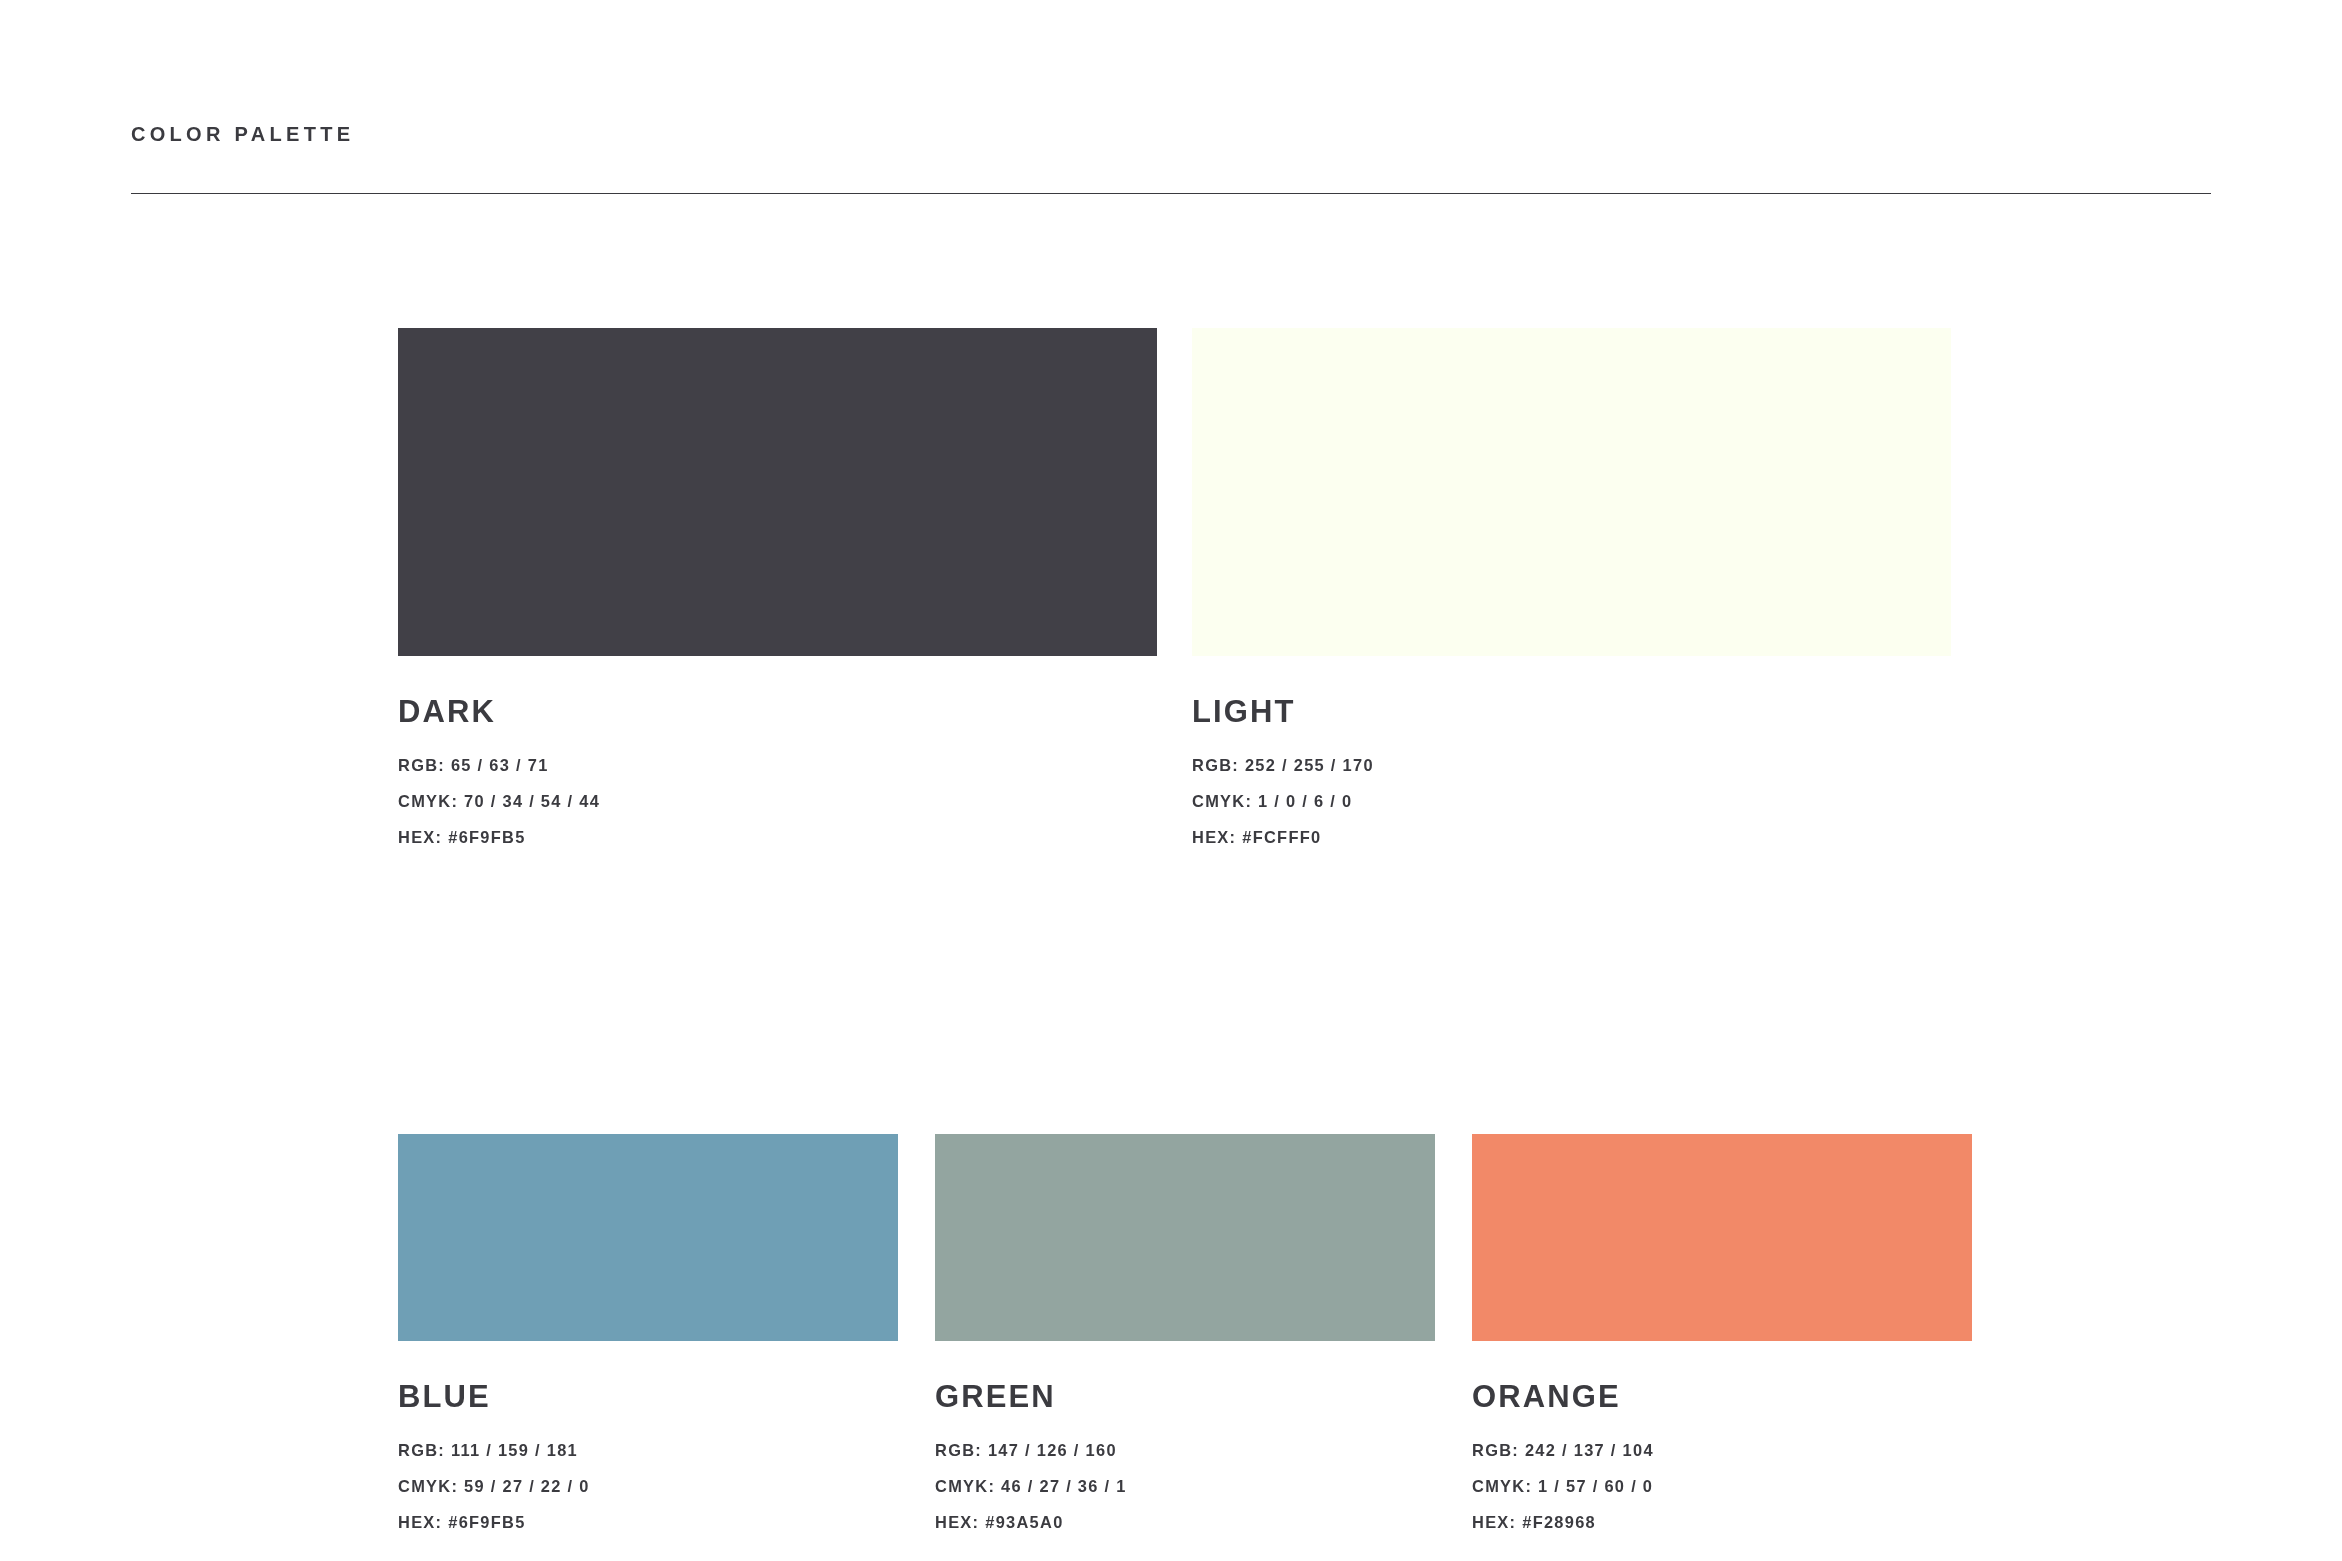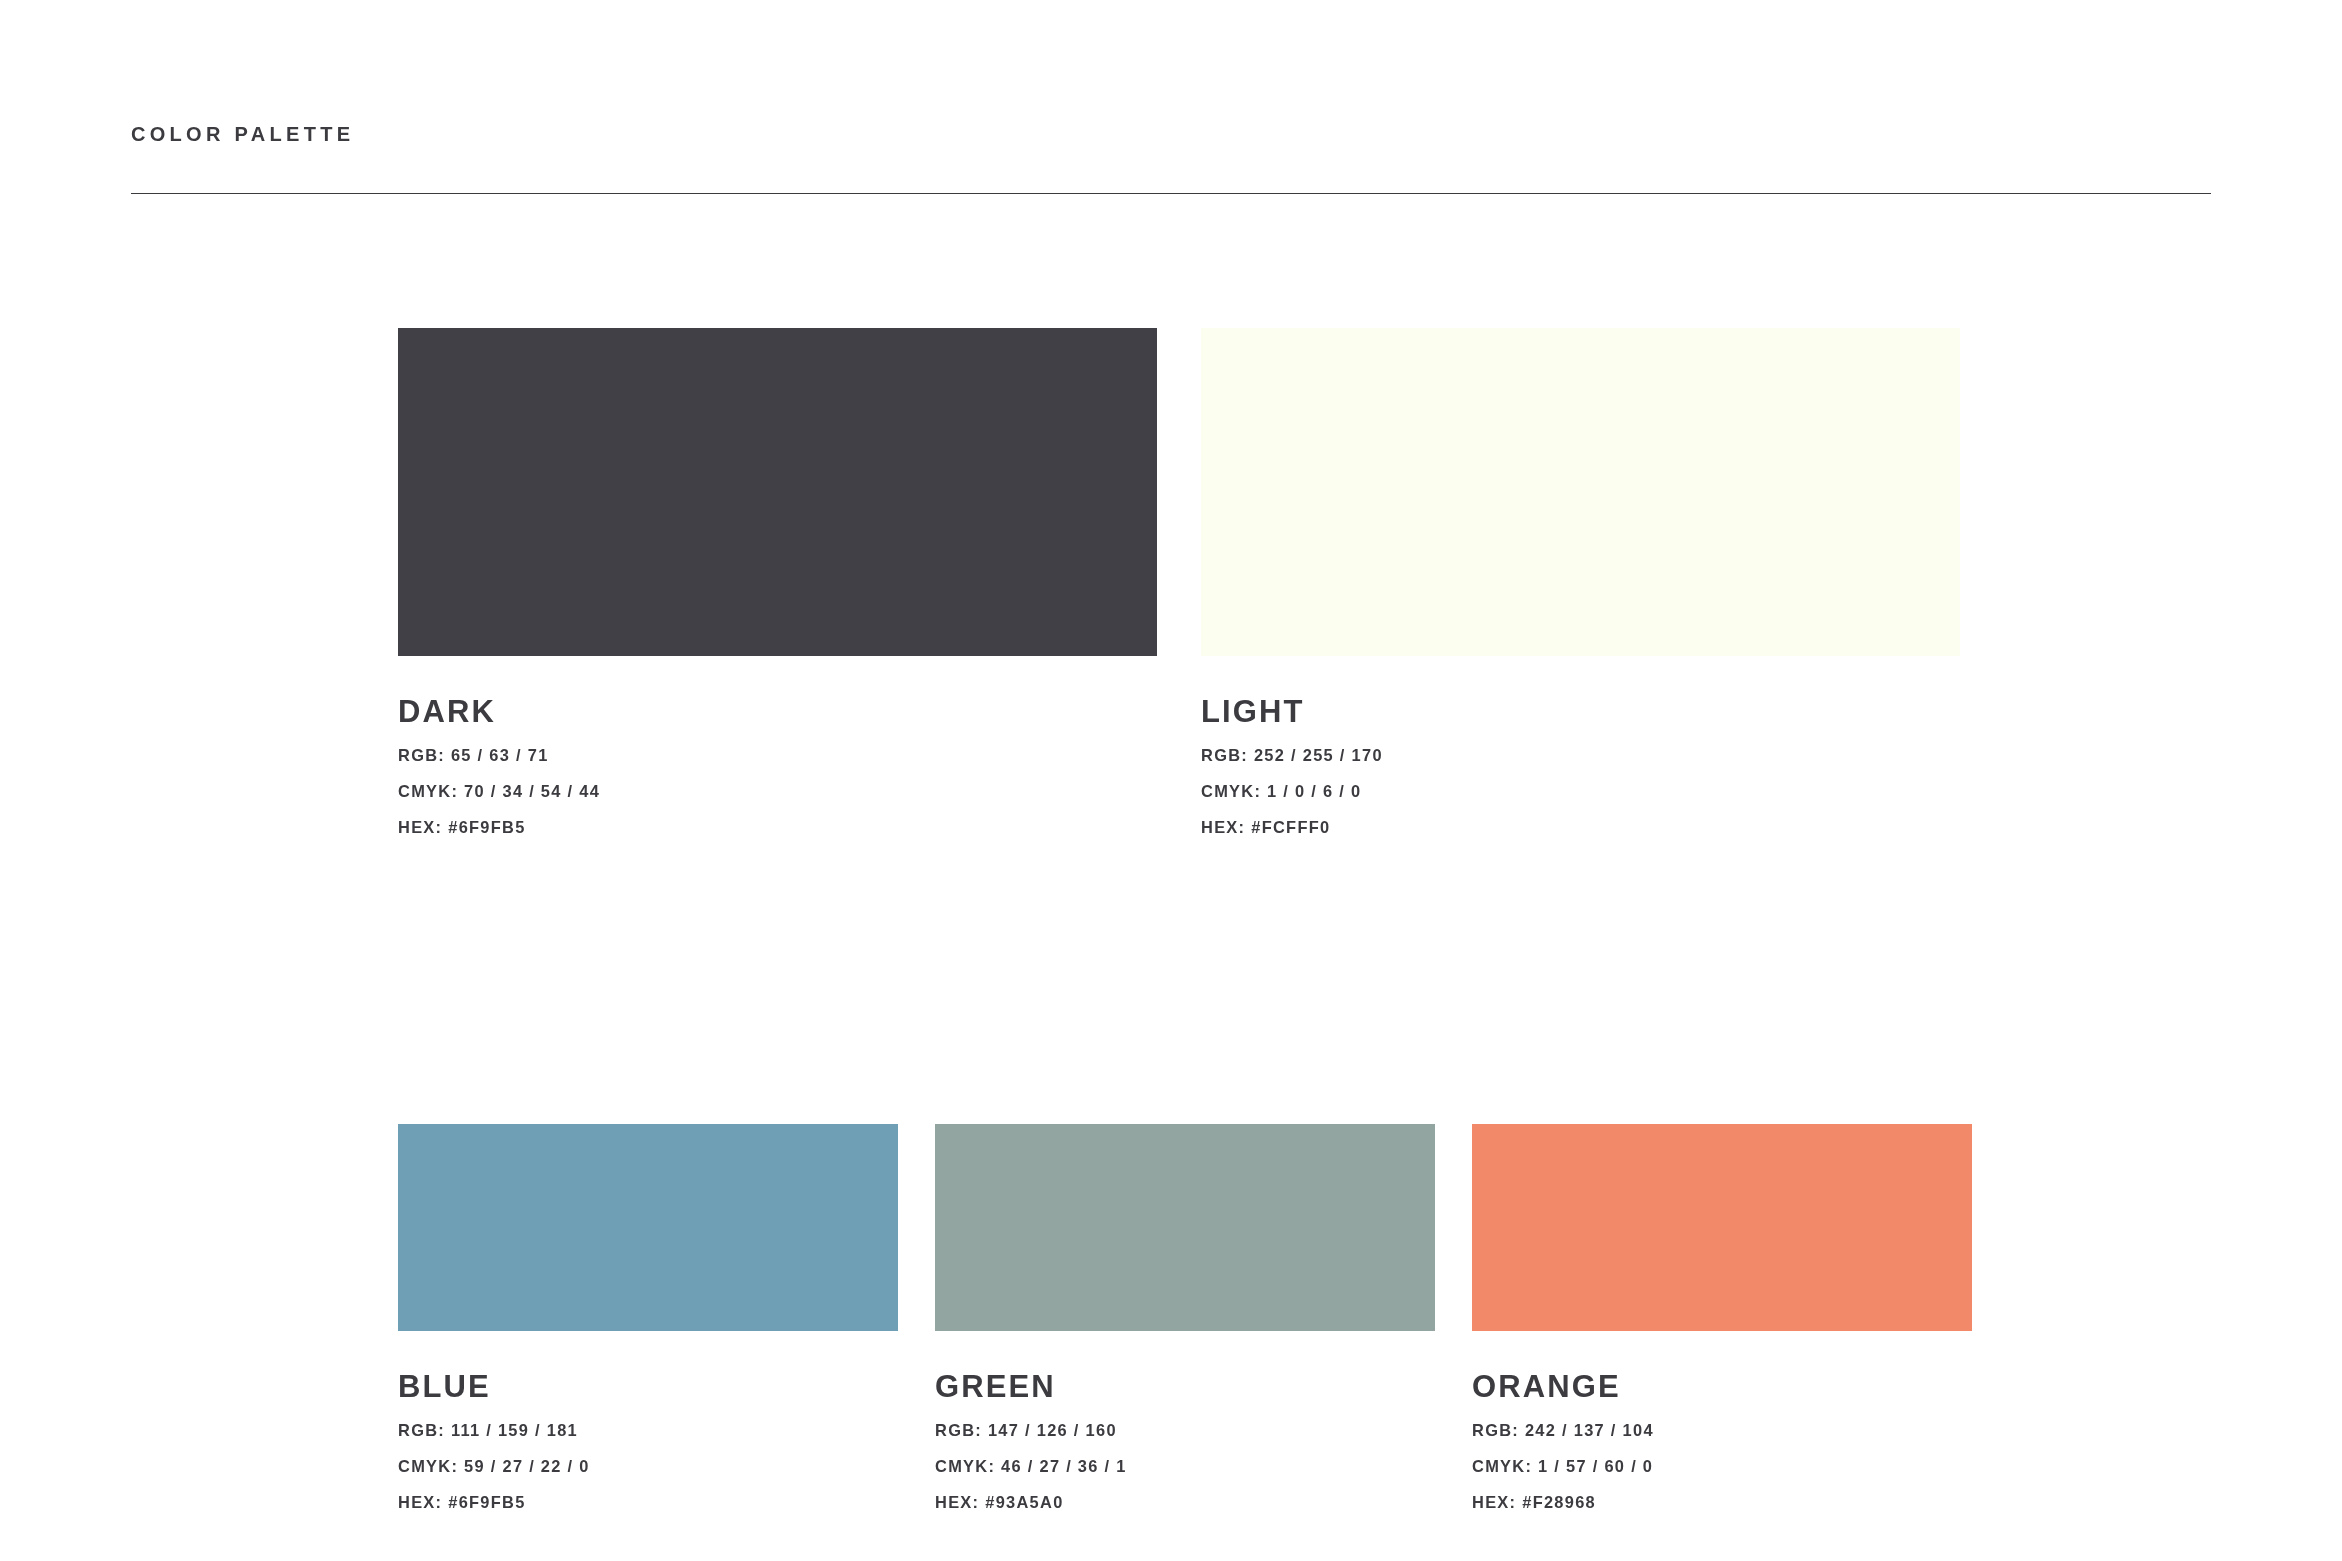--- a/index.html
+++ b/index.html
@@ -45,21 +45,21 @@
     position: absolute;
     left: 398px;
     top: 328px;
     width: 1577px;
   }
 
   .row {
     display: flex;
   }
   .row-top {
-    gap: 44px;
+    gap: 35px;
   }
   .row-bottom {
     gap: 37px;
     margin-top: 288px;
   }
 
   .swatch-cell {
     display: flex;
     flex-direction: column;
   }
@@ -102,21 +102,21 @@
   .spec-line {
     margin-top: 19.7px;
     font-size: 16.4px;
     font-weight: bold;
     letter-spacing: 1.3px;
     color: #3b3b40;
     line-height: 1;
     white-space: nowrap;
   }
   .spec-line.first {
-    margin-top: 20px;
+    margin-top: 30px;
   }
 </style>
 </head>
 <body style="background: rgb(255, 255, 255);">
 
 <div class="page-header">
   <div class="eyebrow">COLOR PALETTE</div>
 </div>
 <div class="header-rule"></div>
 

